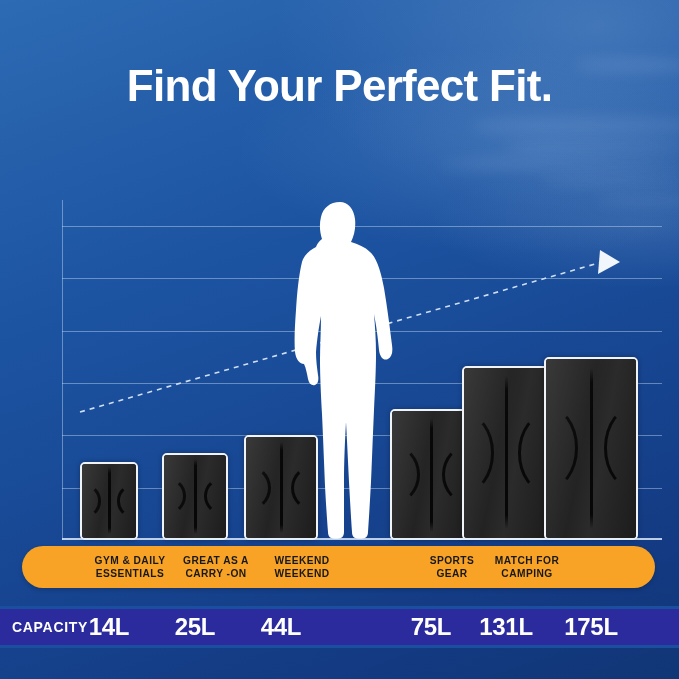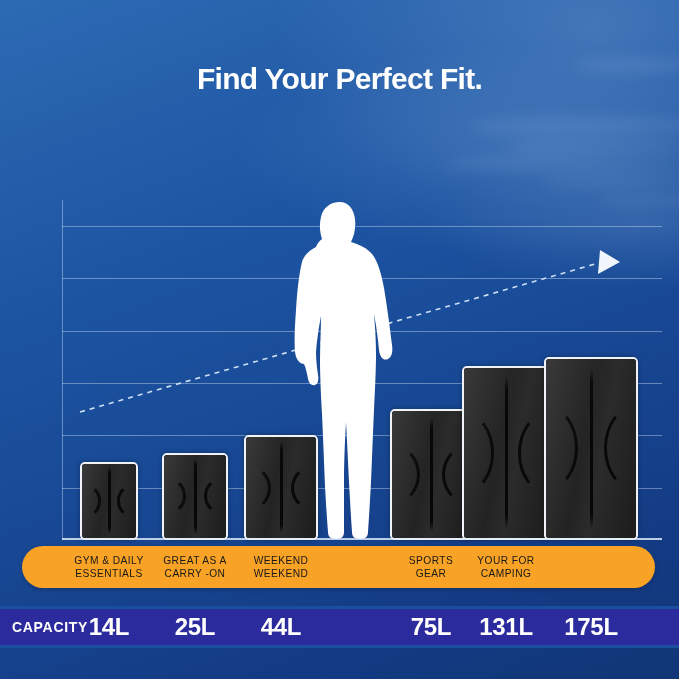--- a/index.html
+++ b/index.html
@@ -26,21 +26,21 @@
     background:rgba(195,220,245,0.13);
     border-radius:50%;
     filter:blur(7px);
     pointer-events:none;
   }
 
   
   #header { position:absolute; top:0; left:0; width:679px; text-align:center; }
   #title {
     margin-top:63px;
-    font-size:30px;
+    font-size:44px;
     font-weight:bold;
     color:#ffffff;
     letter-spacing:-0.7px;
     line-height:1.05;
   }
   #subtitle {
     margin-top:17px;
     font-size:13.5px;
     font-weight:bold;
     color:#f2f6fb;
@@ -124,26 +124,27 @@
     background:#f8a325;
     border-radius:21px;
     display:flex;
     align-items:center;
     box-shadow:0 2px 4px rgba(0,0,0,0.18);
   }
   .cat-cell {
     position:absolute;
     text-align:center;
     font-size:10.2px;
-    font-weight:normal;
+    font-weight:bold;
     color:#17181a;
     line-height:1.28;
     letter-spacing:0.45px;
     transform:translateX(-50%);
     white-space:nowrap;
+    margin-left:21px;
   }
 
   
   #capacity-band {
     position:absolute;
     left:0; top:606px;
     width:679px; height:42px;
     background:#2b2b9e;
     border-top:3px solid #1a4fa0;
     border-bottom:3px solid #1a4fa0;
@@ -300,21 +301,21 @@
       </div>
       <div class="cat-cell" style="left: 259px;">
         <div>WEEKEND</div>
         <div>WEEKEND</div>
       </div>
       <div class="cat-cell" style="left: 409px;">
         <div>SPORTS</div>
         <div>GEAR</div>
       </div>
       <div class="cat-cell" style="left: 484px;">
-        <div>YOUR FOR</div>
+        <div>MATCH FOR</div>
         <div>CAMPING</div>
       </div>
     </div>
 
   <div id="capacity-band">
     <div id="capacity-label">CAPACITY</div>
   <div class="cap-cell" style="left: 109px;">14L</div>
       <div class="cap-cell" style="left: 195px;">25L</div>
       <div class="cap-cell" style="left: 281px;">44L</div>
       <div class="cap-cell" style="left: 431px;">75L</div>

